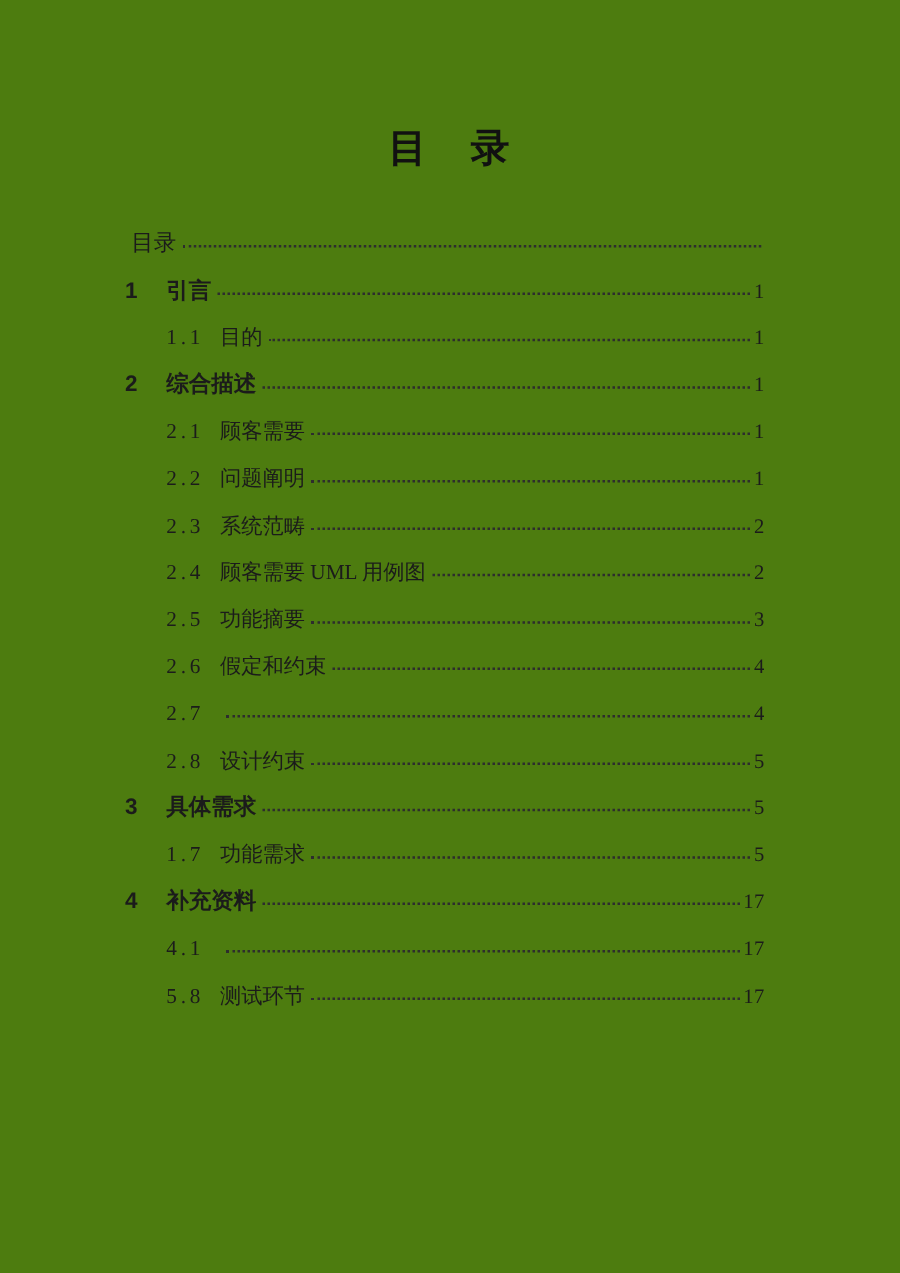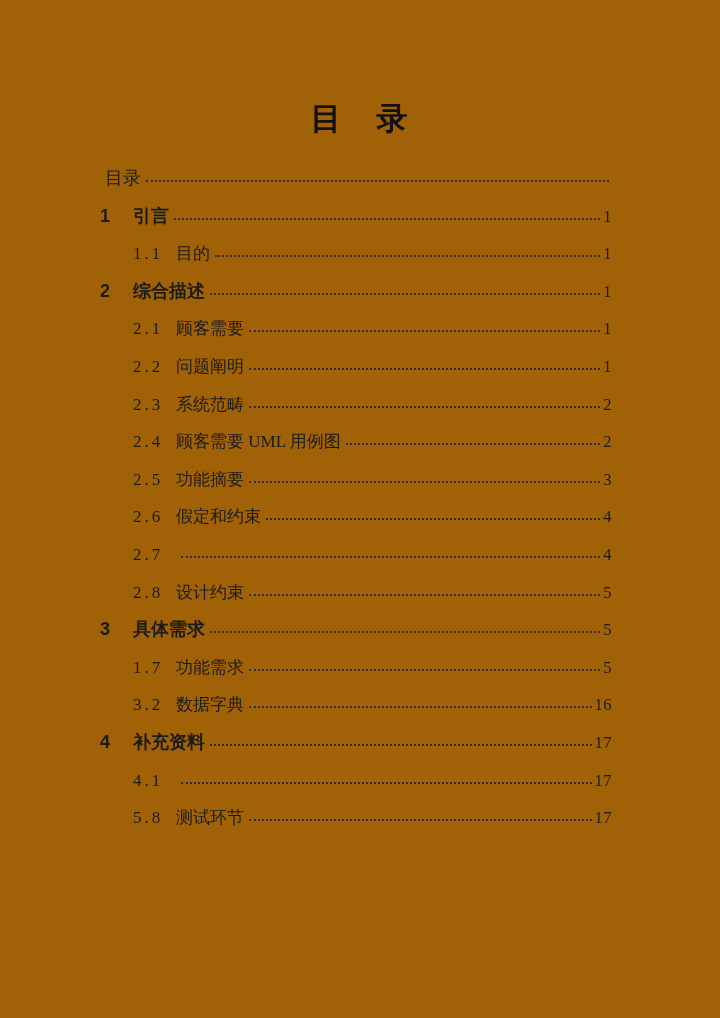--- a/index.html
+++ b/index.html
@@ -4,39 +4,39 @@
 <style>
   html, body {
     margin: 0;
     padding: 0;
     background: #ffffff;
   }
   .page {
     position: relative;
     width: 720px;
     height: 1018px;
-    background: #a16207;
+    background: #4d7c0f;
     color: #1b1b1b;
     font-family: "Liberation Serif", "DejaVu Serif", serif;
     box-sizing: border-box;
     overflow: hidden;
   }
   .doc-title {
     margin: 0;
     padding-top: 102px;
     text-align: center;
     font-size: 31px;
     line-height: 34px;
     font-weight: 700;
     letter-spacing: 2px;
     color: #111111;
     font-family: "Liberation Sans", "DejaVu Sans", sans-serif;
   }
   .toc-list {
-    margin-top: 24px;
+    margin-top: 40px;
     padding-left: 100px;
     padding-right: 108px;
   }
   .toc-row {
     display: flex;
     align-items: baseline;
     height: 37.6px;
     line-height: 37.6px;
     white-space: nowrap;
     cursor: pointer;
@@ -161,26 +161,20 @@
     <span class="label">具体需求</span>
     <span class="dots"></span>
     <span class="pagenum">5</span>
   </div>
       <div class="toc-row l1">
     <span class="num">1.7</span>
     <span class="label">功能需求</span>
     <span class="dots"></span>
     <span class="pagenum">5</span>
   </div>
-      <div class="toc-row l1">
-    <span class="num">3.2</span>
-    <span class="label">数据字典</span>
-    <span class="dots"></span>
-    <span class="pagenum">16</span>
-  </div>
       <div class="toc-row l0 bold">
     <span class="num">4</span>
     <span class="label">补充资料</span>
     <span class="dots"></span>
     <span class="pagenum">17</span>
   </div>
       <div class="toc-row l1">
     <span class="num">4.1</span>
     <span class="dots"></span>
     <span class="pagenum">17</span>

